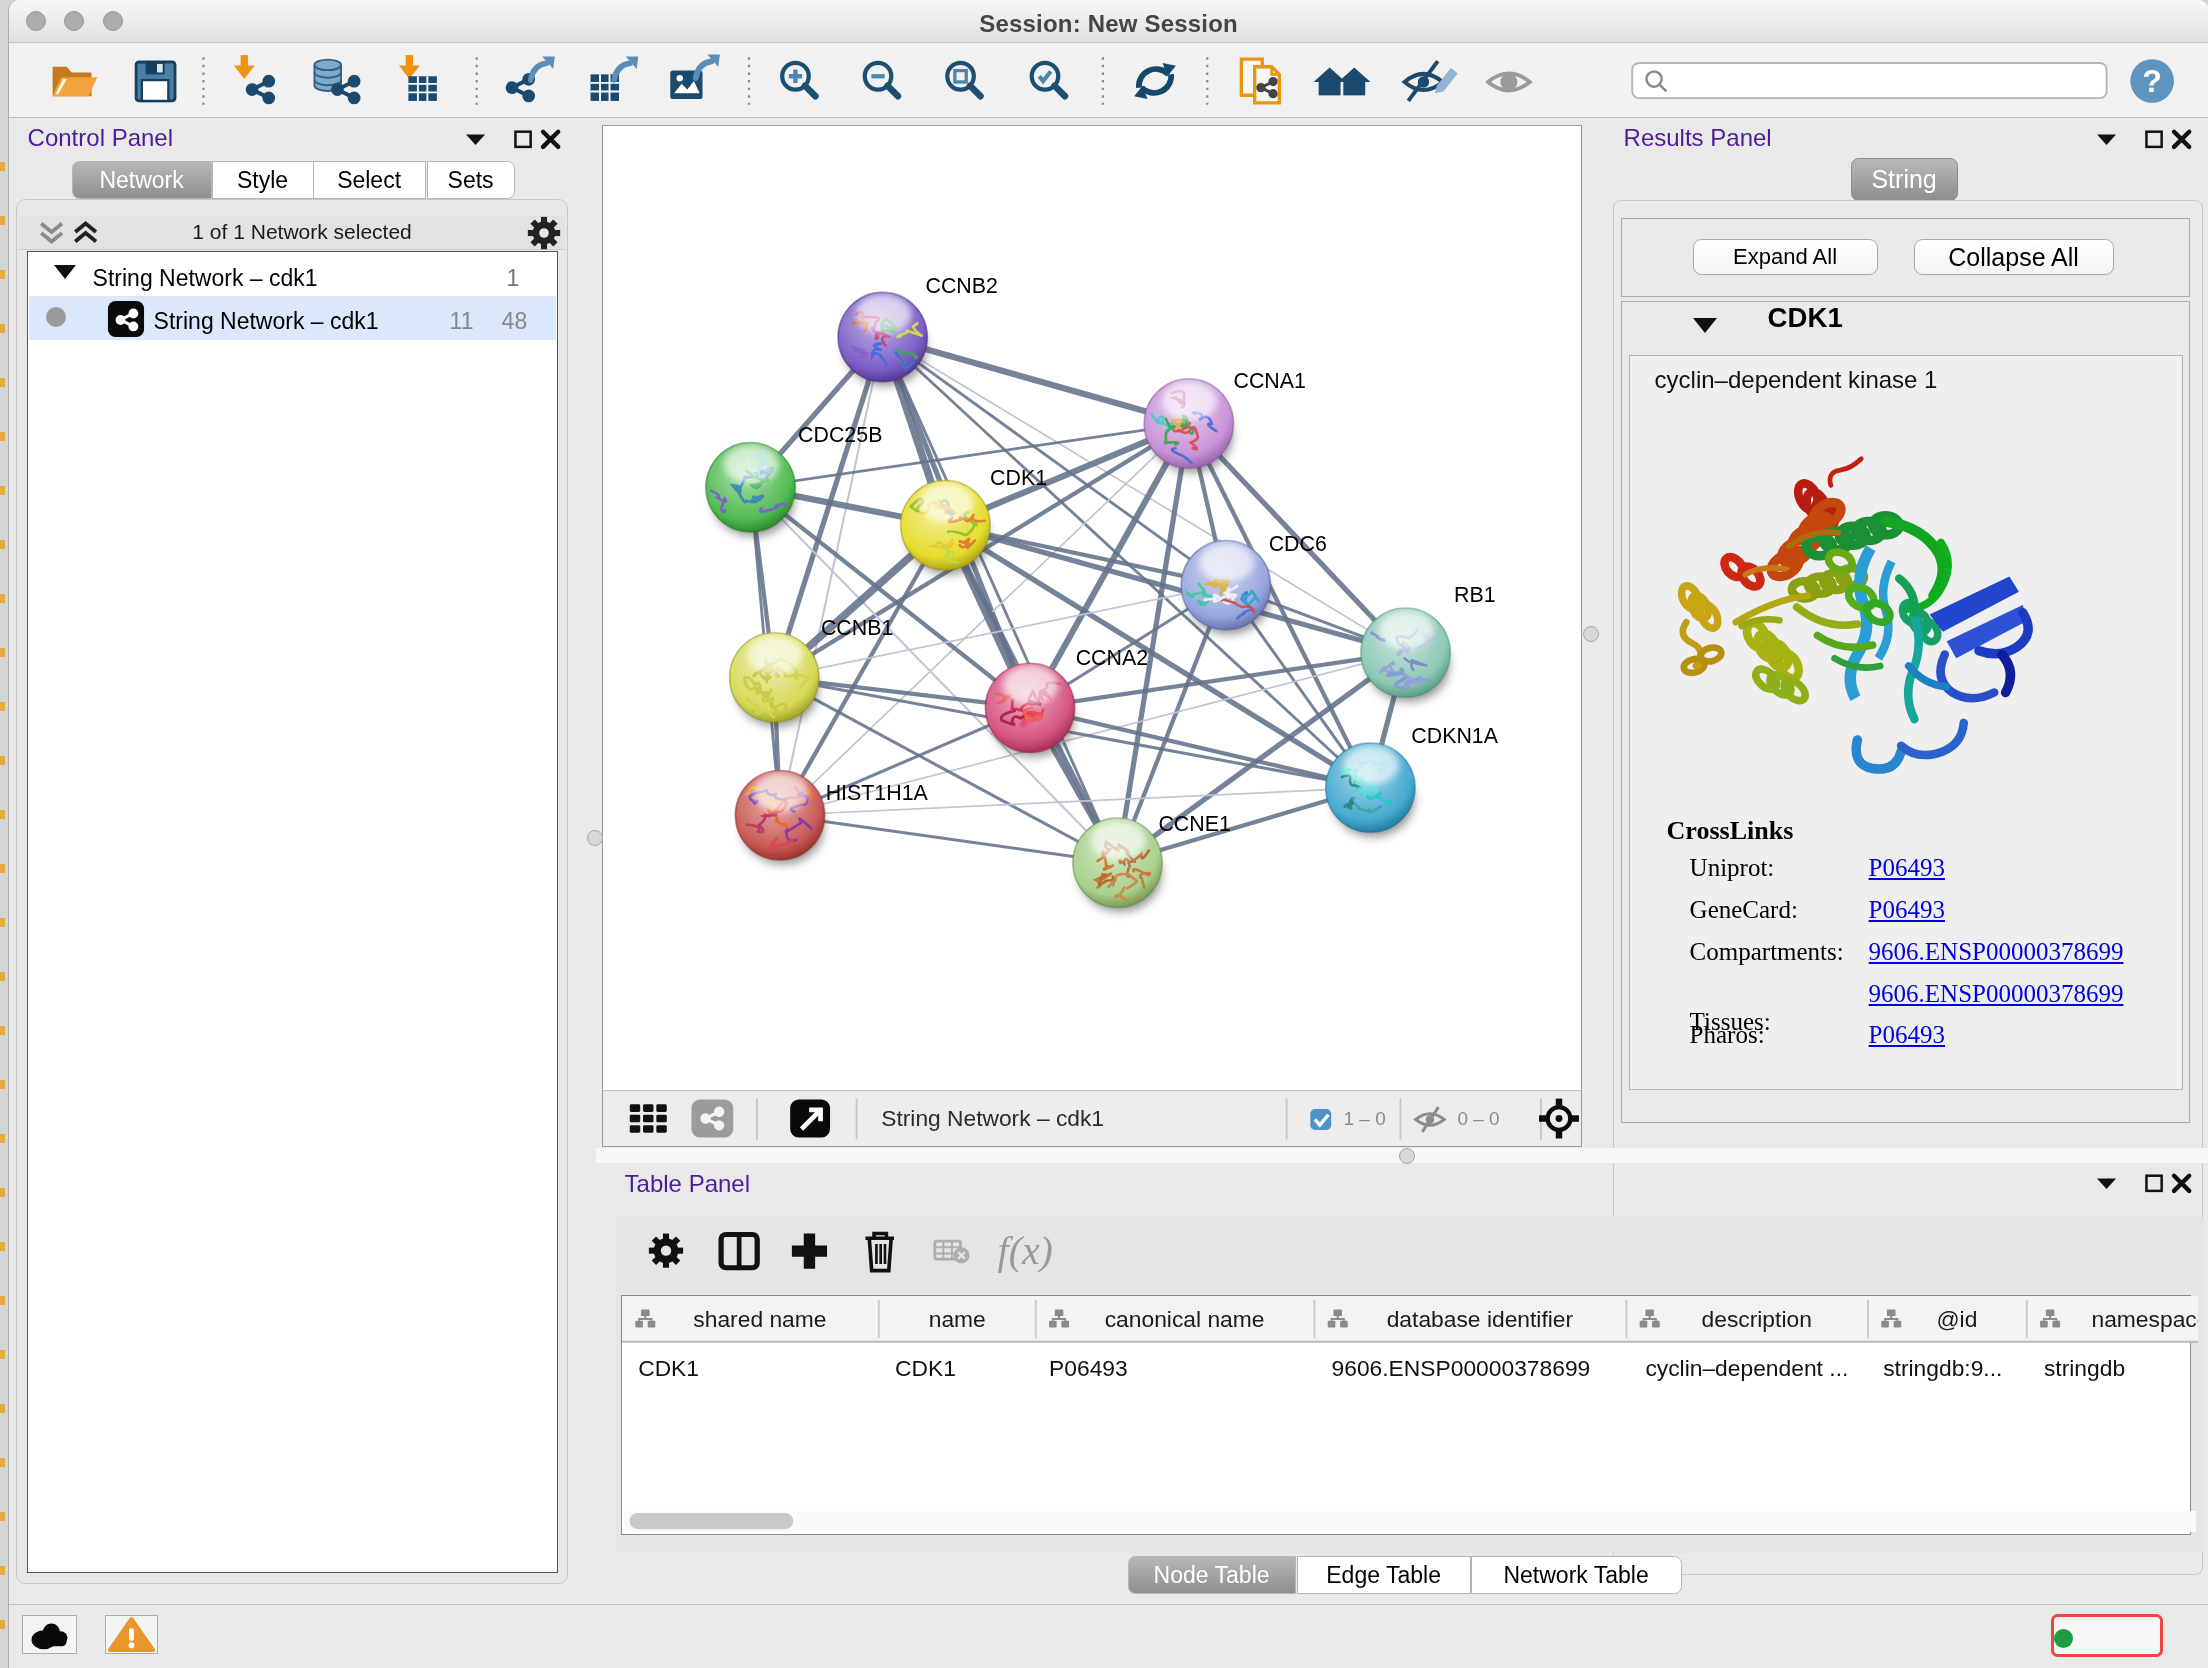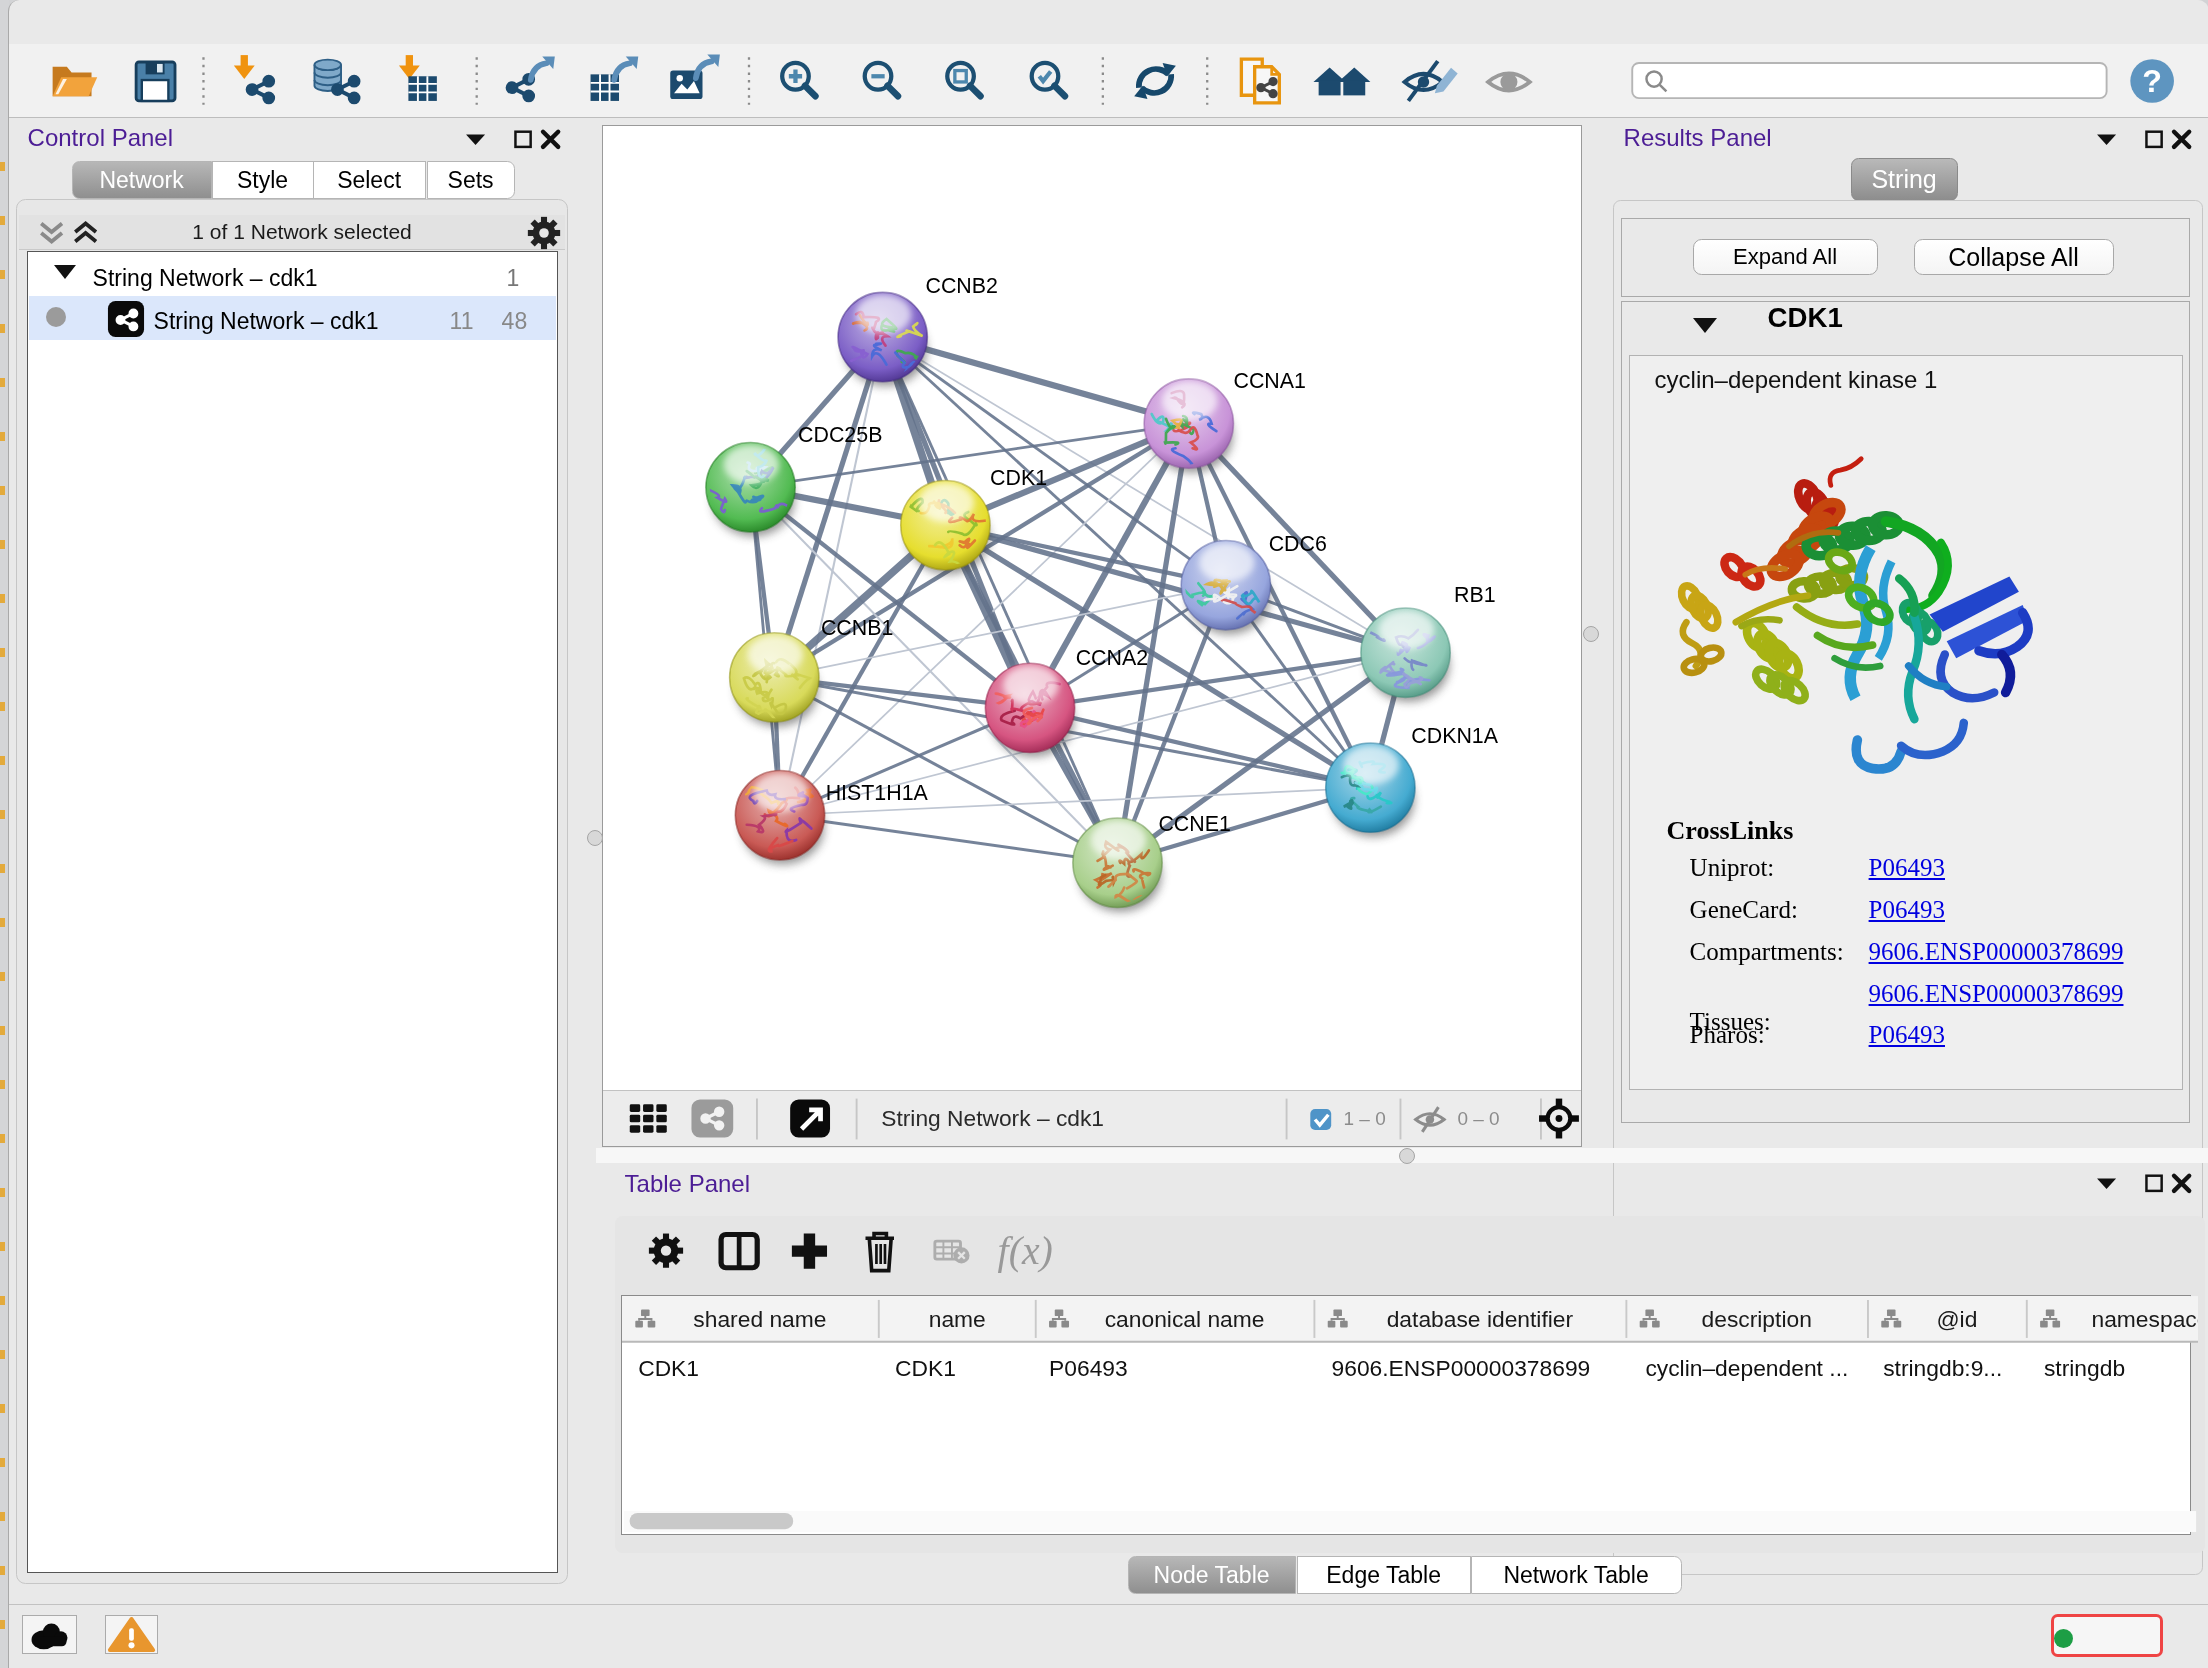--- a/index.html
+++ b/index.html
@@ -18,20 +18,26 @@
 .btn { background:linear-gradient(#ffffff,#f4f4f4); border:1px solid #a8a8a8; border-radius:8.6px; text-align:center; }
 a.lnk { color:#0000e0; }
 </style>
 </head>
 <body>
 
 <div class="abs" style="left:0;top:0;width:8.6px;height:1668px;background:#d4d5d7;"></div>
 <div class="abs" style="left:0;top:162px;width:4.8px;height:1484px;background-image:repeating-linear-gradient(180deg, #e3aa3c 0 8.6px, transparent 8.6px 54px);"></div>
 
 <div class="win">
+  <div class="titlebar">
+    <div class="tl" style="left:17px;"></div>
+    <div class="tl" style="left:55px;"></div>
+    <div class="tl" style="left:94px;"></div>
+    <div class="title">Session: New Session</div>
+  </div>
   <div class="toolbar" id="toolbar"><svg width="2201" height="74" viewBox="0 0 2314 78">
         <line x1="202" y1="14" x2="202" y2="64" stroke="#8b8b8b" stroke-width="2.4" stroke-dasharray="2.6 5.4"></line>
         <line x1="490" y1="14" x2="490" y2="64" stroke="#8b8b8b" stroke-width="2.4" stroke-dasharray="2.6 5.4"></line>
         <line x1="777" y1="14" x2="777" y2="64" stroke="#8b8b8b" stroke-width="2.4" stroke-dasharray="2.6 5.4"></line>
         <line x1="1150" y1="14" x2="1150" y2="64" stroke="#8b8b8b" stroke-width="2.4" stroke-dasharray="2.6 5.4"></line>
         <line x1="1260" y1="14" x2="1260" y2="64" stroke="#8b8b8b" stroke-width="2.4" stroke-dasharray="2.6 5.4"></line>
         <g>
           <path d="M43 55 L43 24 L58 24 L63 30 L84 30 L84 55 Z" fill="#c67a1e"></path>
           <path d="M43 55 L52 35 L90 35 L81 55 Z" fill="#f2a33c"></path>
           <path d="M46 53 L54 37 L58 37 L49 53 Z" fill="#ffffff" opacity="0.85"></path>

